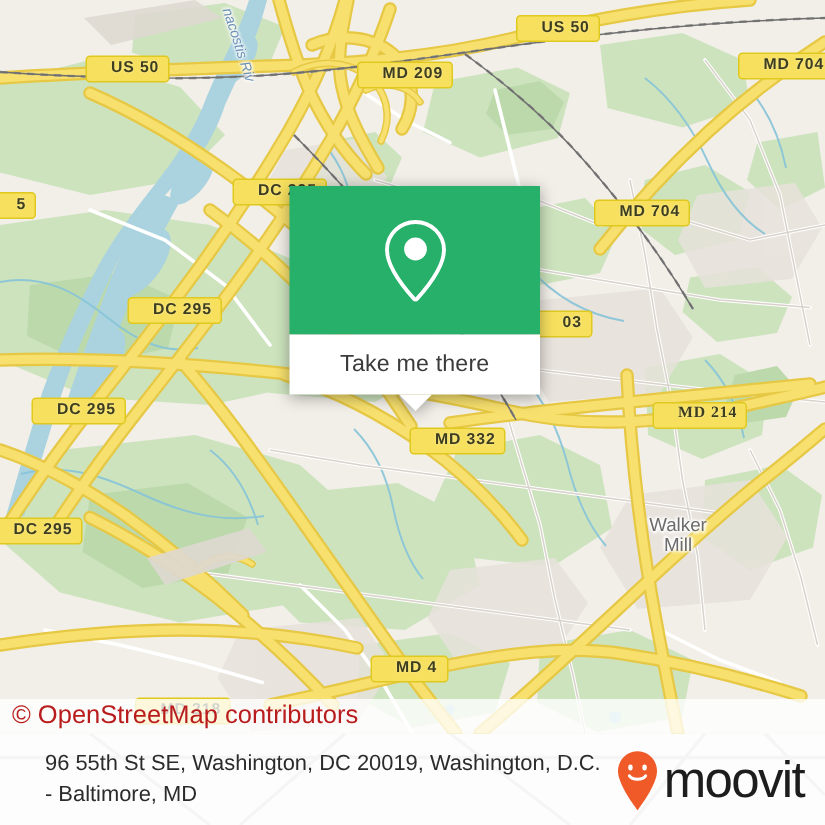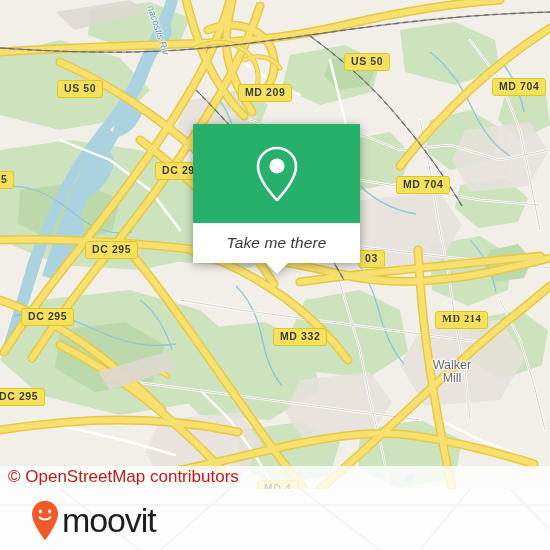--- a/index.html
+++ b/index.html
@@ -22,25 +22,24 @@
   
   .shield {
     position:absolute;
     background:#f7e05e;
     border:1.5px solid #e0c91f;
     border-radius:3px;
     color:#3d3d20;
     font-size:10.5px;
     font-weight:bold;
     letter-spacing:.6px;
-    padding:2px 6px 3px 6px;
+    padding:2px 6px 3px 16px;
     white-space:nowrap;
     line-height:1;
     text-shadow:0 0 2px rgba(255,255,255,.4);
-    margin-top:43px;
   }
   .placelbl {
     position:absolute;
     color:#6b6b6b;
     font-size:12.5px;
     line-height:13px;
     text-align:center;
     text-shadow:
       1px 0 2px #fff, -1px 0 2px #fff, 0 1px 2px #fff, 0 -1px 2px #fff,
       1px 1px 2px #fff, -1px -1px 2px #fff;
@@ -83,21 +82,20 @@
   .card-bottom {
     background:#ffffff;
     height:40px;
     display:flex; align-items:center; justify-content:center;
     position:relative;
   }
   .card-bottom .label {
     font-size:15.5px;
     color:#3b3b3b;
     letter-spacing:.1px;
-    font-style:italic;
   }
   .card-arrow {
     position:absolute;
     left:50%; margin-left:-11px; bottom:-11px;
     width:0; height:0;
     border-left:11px solid transparent;
     border-right:11px solid transparent;
     border-top:11px solid #ffffff;
   }
 
@@ -342,35 +340,35 @@
 
         <g fill="#ded8d0" opacity=".9">
           <path d="M56,12 L130,0 148,12 74,30 Z"></path>
           <path d="M98,372 L166,352 178,368 110,390 Z"></path>
         </g>
       </g>
     </svg>
 
     <div class="riverlbl" style="left:156px; top:4px; transform:rotate(72deg);">nacostis Riv</div>
 
-    <div class="placelbl" style="left:452px; top:359px; width:70px; margin-left:-35px;">Walker
+    <div class="placelbl" style="left:452px; top:344px; width:70px; margin-left:-35px;">Walker
 Mill</div>
 
     <div class="shield" style="left:57px;  top:37px;">US 50</div>
     <div class="shield" style="left:344px; top:10px;">US 50</div>
     <div class="shield" style="left:238px; top:41px;">MD 209</div>
     <div class="shield" style="left:492px; top:35px;">MD 704</div>
     <div class="shield" style="left:396px; top:133px;">MD 704</div>
     <div class="shield" style="left:155px; top:119px;">DC 295</div>
     <div class="shield" style="left:85px;  top:198px;">DC 295</div>
     <div class="shield" style="left:21px;  top:265px;">DC 295</div>
     <div class="shield" style="left:-8px;  top:345px;">DC 295</div>
     <div class="shield" style="left:273px; top:285px;">MD 332</div>
     <div class="shield" style="left:435px; top:268px;font-family:Liberation Serif, serif;">MD 214</div>
-    <div class="shield" style="left:257px; top:437px;">MD 4</div>
+    <div class="shield" style="left:247px; top:437px;">MD 4</div>
     <div class="shield" style="left:90px;  top:465px;">MD 218</div>
     <div class="shield" style="left:358px; top:207px; z-index:5;">03</div>
     <div class="shield" style="left:-6px;  top:128px;">5</div>
 
     <div class="attrib">© OpenStreetMap contributors</div>
   </div>
 
   <div class="card">
     <div class="card-top" style="background:#27b06a;">
       <svg width="46" height="58" viewBox="0 0 46 58">
@@ -389,20 +387,21 @@
       <g stroke="#eeeeee" stroke-width="2.2" fill="none">
         <path d="M60,489 L140,550"></path>
         <path d="M230,489 L160,550"></path>
         <path d="M300,489 L380,550"></path>
         <path d="M470,489 L420,550"></path>
         <path d="M510,489 L550,530"></path>
         <path d="M0,505 L550,505"></path>
       </g>
     </svg>
     <div class="footer-inner">
+      <div class="footer-addr">96 55th St SE, Washington, DC 20019, Washington, D.C. - Baltimore, MD</div>
       <div class="logo">
         <svg width="30" height="42" viewBox="0 0 30 42">
           <path d="M15 41.2 C15 41.2 2 24.5 2 15.2 C2 7.6 7.8 1.8 15 1.8 C22.2 1.8 28 7.6 28 15.2 C28 24.5 15 41.2 15 41.2 Z" fill="#f05a28"></path>
           <ellipse cx="10.3" cy="12.6" rx="1.5" ry="2" fill="#ffffff"></ellipse>
           <ellipse cx="19.7" cy="12.6" rx="1.5" ry="2" fill="#ffffff"></ellipse>
           <path d="M9.6 18.2 C11.6 21.2 18.4 21.2 20.4 18.2" stroke="#ffffff" stroke-width="2" fill="none" stroke-linecap="round"></path>
         </svg>
         <span class="logo-word">moovit</span>
       </div>
     </div>

